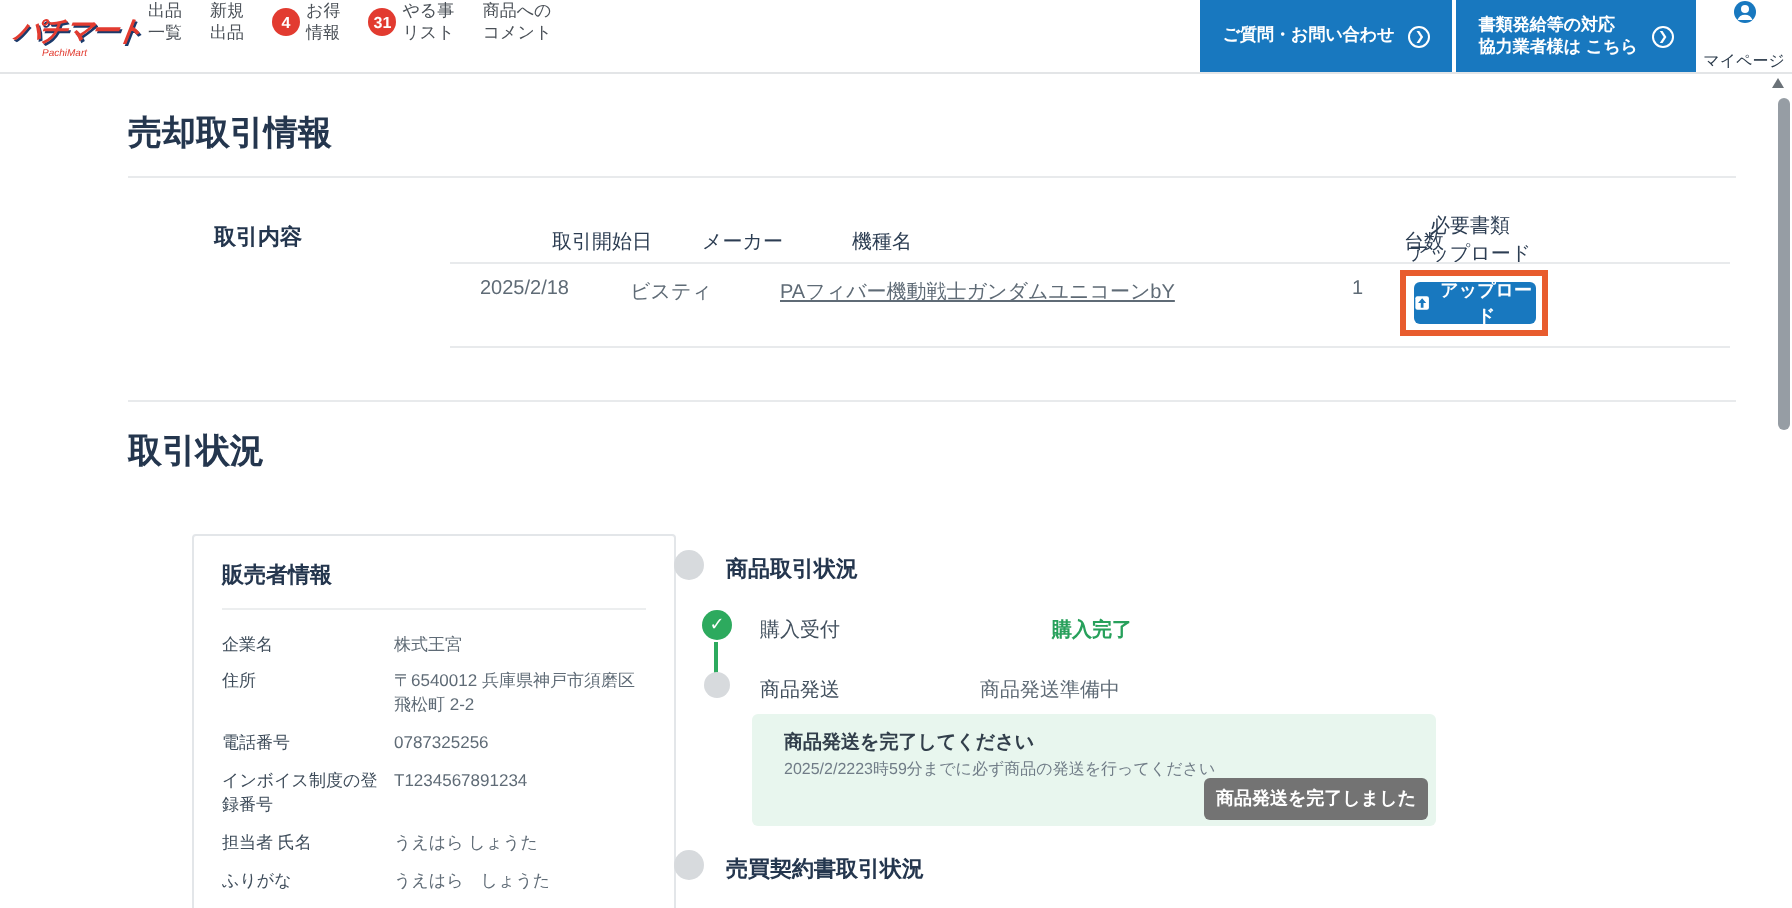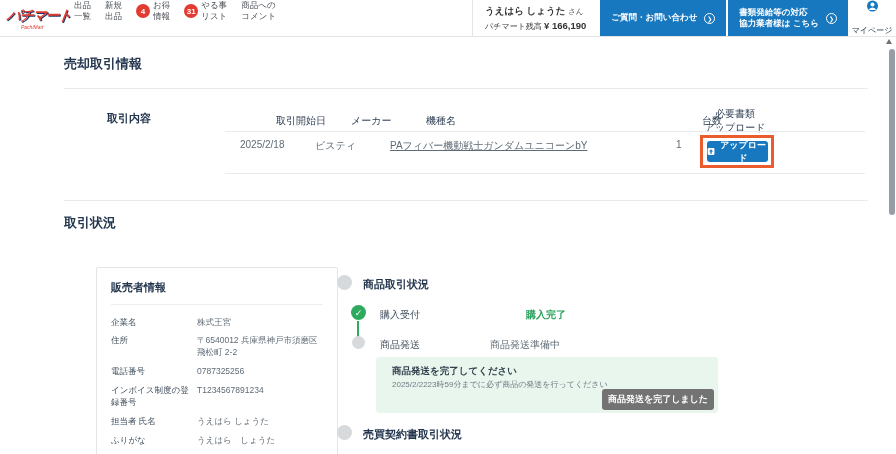--- a/index.html
+++ b/index.html
@@ -27,21 +27,21 @@
   .balance b { font-size:9.5px; }
   .hdr-btn { background:#1878bf; color:#fff; display:flex; align-items:center; gap:7px;
     padding:0 11px; margin-left:2px; cursor:pointer; }
   .hdr-btn .txt { font-size:8.5px; font-weight:bold; line-height:1.35; white-space:nowrap; }
   .arrow-circle { width:11px; height:11px; border:1px solid #fff; border-radius:50%; font-size:6px;
     display:flex; align-items:center; justify-content:center; flex-shrink:0; }
   .mypage { width:48px; display:flex; flex-direction:column; align-items:center; justify-content:center;
     gap:13px; cursor:pointer; }
   .mypage-label { font-size:8px; color:#2b3a4a; white-space:nowrap; }
   .hr { position:absolute; height:1px; background:#e8eaec; }
-  .sec-title { position:absolute; font-size:13px; font-weight:bold; color:#24364e; }
+  .sec-title { position:absolute; font-size:17px; font-weight:bold; color:#24364e; }
 
   
   .tbl-label { position:absolute; left:107px; top:111px; font-size:11px; font-weight:bold; color:#24364e; }
   .col-h { position:absolute; top:114px; font-size:10px; color:#2c3d52;margin-left:36px; }
   .col-h2 { position:absolute; left:698px; top:107px; width:74px; font-size:10px; color:#2c3d52;
     text-align:center; line-height:1.35; }
   .cell { position:absolute; top:139px; font-size:10px; color:#5f6b76; white-space:nowrap; }
   .upload-btn { position:absolute; left:707px; top:141px; width:61px; height:21px; background:#1878bf;
     border-radius:3px; color:#fff; font-size:9px; font-weight:bold; display:flex; align-items:center;
     justify-content:center; gap:3px; cursor:pointer; border:none; }
@@ -103,24 +103,20 @@
     </div>
     <div class="nav-item">
       <span class="badge">31</span>
       <span class="nav-label"><span>やる事</span><br><span>リスト</span></span>
     </div>
     <div class="nav-item">
       <span class="nav-label"><span>商品への</span><br><span>コメント</span></span>
     </div>
   </div>
   <div class="header-right">
-    <div class="user-block">
-      <span class="user-name"><span>うえはら しょうた</span> <span class="suffix">さん</span></span>
-      <span class="balance"><span>パチマート残高</span> <b>¥ 166,190</b></span>
-    </div>
     <div class="hdr-btn">
       <span class="txt">ご質問・お問い合わせ</span>
       <span class="arrow-circle">❯</span>
     </div>
     <div class="hdr-btn">
       <span class="txt"><span>書類発給等の対応</span><br><span>協力業者様は こちら</span></span>
       <span class="arrow-circle">❯</span>
     </div>
     <div class="mypage">
       <svg width="13" height="13" viewBox="0 0 24 24">

